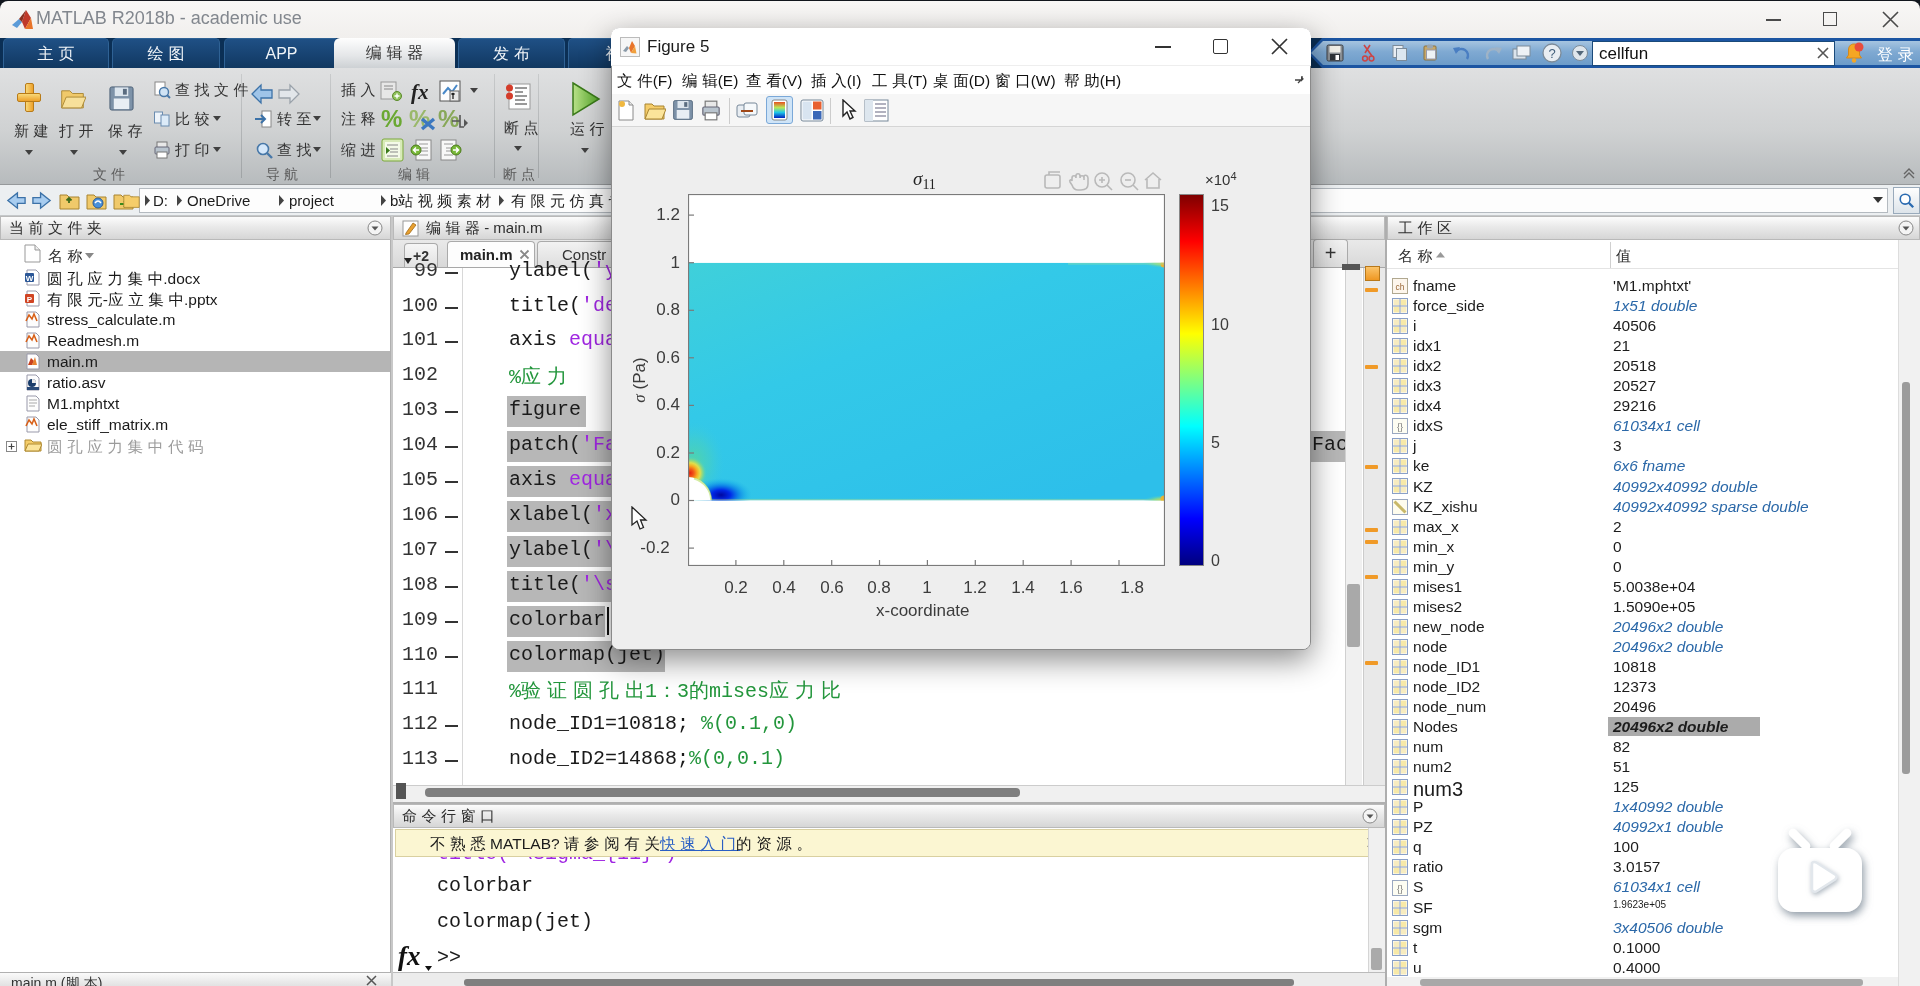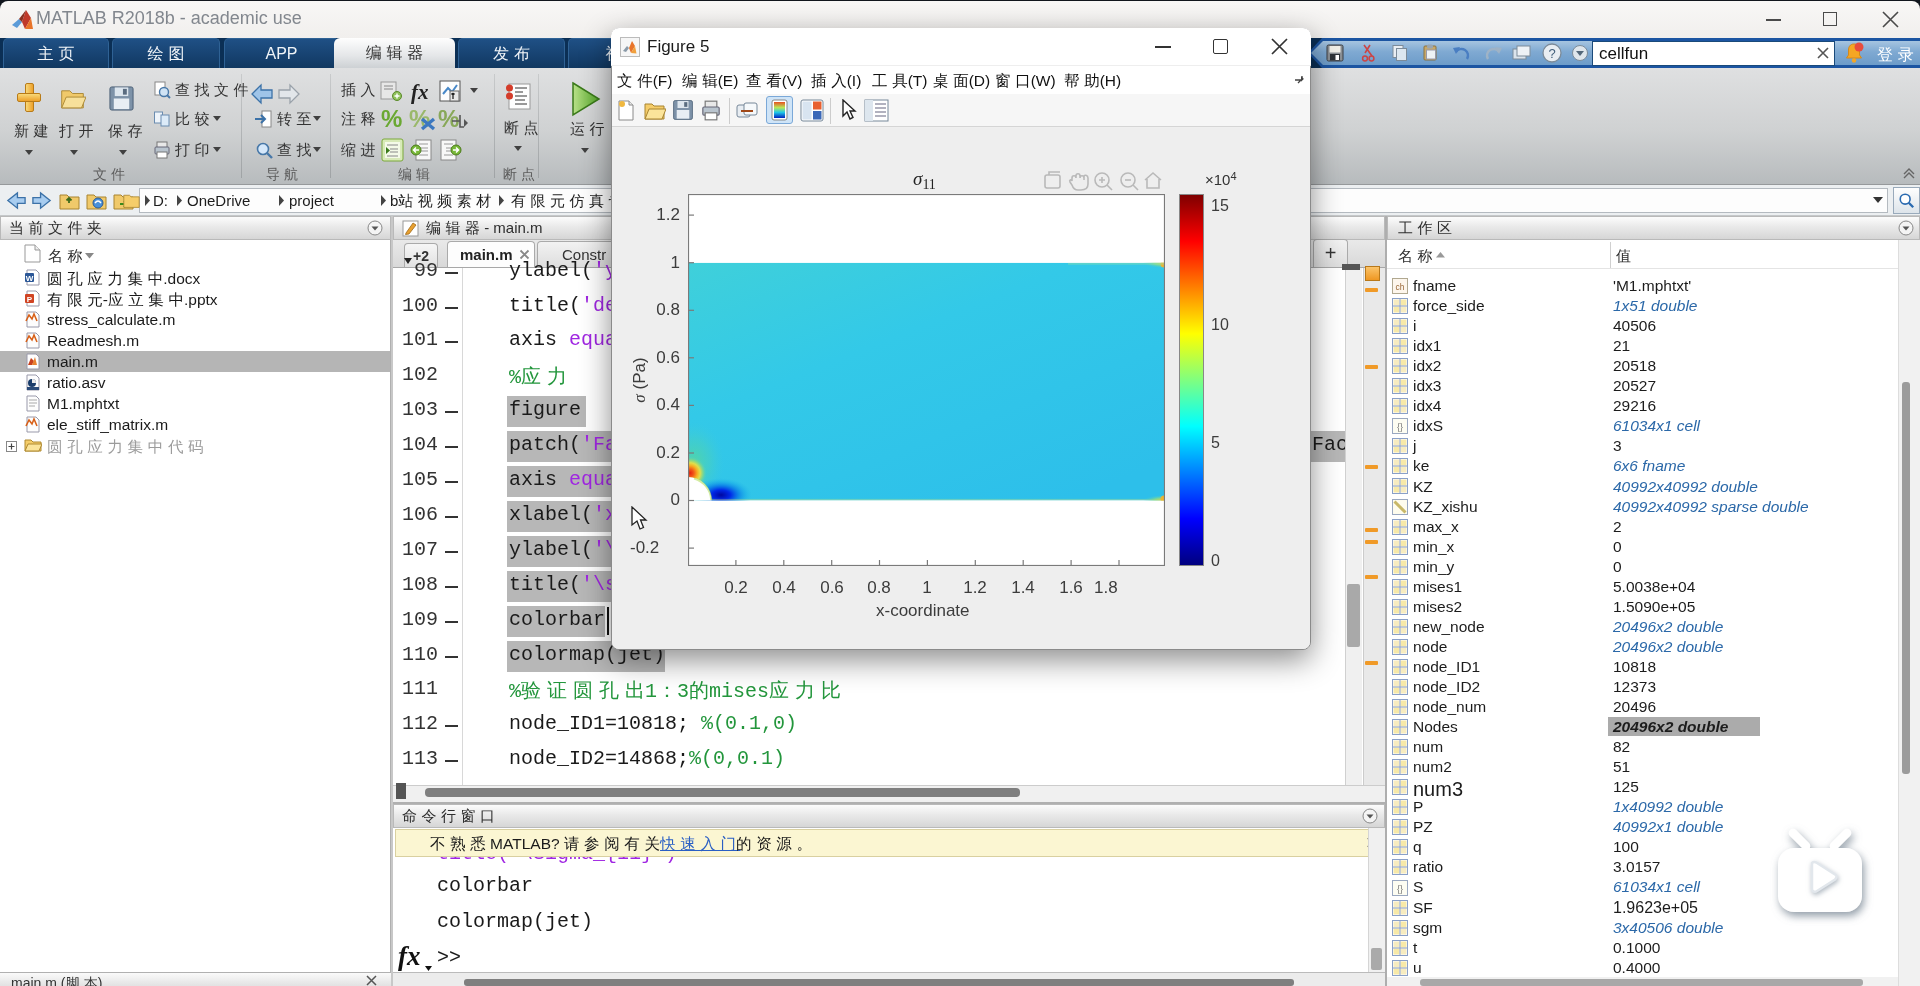--- a/index.html
+++ b/index.html
@@ -854,21 +854,21 @@
     <svg width="16" height="16" viewBox="0 0 16 16">
       <rect x="0.5" y="0.5" width="15" height="15" fill="#fff" stroke="#8aa0c8"></rect>
       <rect x="1.5" y="1.5" width="6" height="6" fill="#f7ecc0"></rect>
       <rect x="8.5" y="1.5" width="6" height="6" fill="#f7e9a8"></rect>
       <rect x="1.5" y="8.5" width="6" height="6" fill="#f7e9a8"></rect>
       <rect x="8.5" y="8.5" width="6" height="6" fill="#f7ecc0"></rect>
       <path d="M8,1 L8,15 M1,8 L15,8" stroke="#8aa0c8"></path>
     </svg>
   </div>
 <div class="a" style="left:1413px;top:899px;font-size:15.5px;color:#1c1c1c">SF</div>
-<div class="a" style="left:1613px;top:899px;font-size:16px;color:#1c1c1c">1.9623e+05</div>
+<div class="a" style="left:1613px;top:899px;font-size:10px;color:#1c1c1c">1.9623e+05</div>
 <div class="a" style="left:1392px;top:920px">
     <svg width="16" height="16" viewBox="0 0 16 16">
       <rect x="0.5" y="0.5" width="15" height="15" fill="#fff" stroke="#8aa0c8"></rect>
       <rect x="1.5" y="1.5" width="6" height="6" fill="#f7ecc0"></rect>
       <rect x="8.5" y="1.5" width="6" height="6" fill="#f7e9a8"></rect>
       <rect x="1.5" y="8.5" width="6" height="6" fill="#f7e9a8"></rect>
       <rect x="8.5" y="8.5" width="6" height="6" fill="#f7ecc0"></rect>
       <path d="M8,1 L8,15 M1,8 L15,8" stroke="#8aa0c8"></path>
     </svg>
   </div>
@@ -1090,30 +1090,30 @@
 </g>
 </svg>
 <div class="a" style="left:1179px;top:194px;width:25px;height:372px;z-index:12;border:1px solid #888;background:linear-gradient(#7f0000 0%,#ff0000 12.5%,#ffff00 37.5%,#00ffff 62.5%,#0000ff 87.5%,#00007f 100%)"></div>
 <div class="a" style="left:630px;top:205px;width:50px;text-align:right;font-size:17px;color:#3c3c3c;z-index:12">1.2</div>
 <div class="a" style="left:630px;top:253px;width:50px;text-align:right;font-size:17px;color:#3c3c3c;z-index:12">1</div>
 <div class="a" style="left:630px;top:300px;width:50px;text-align:right;font-size:17px;color:#3c3c3c;z-index:12">0.8</div>
 <div class="a" style="left:630px;top:348px;width:50px;text-align:right;font-size:17px;color:#3c3c3c;z-index:12">0.6</div>
 <div class="a" style="left:630px;top:395px;width:50px;text-align:right;font-size:17px;color:#3c3c3c;z-index:12">0.4</div>
 <div class="a" style="left:630px;top:443px;width:50px;text-align:right;font-size:17px;color:#3c3c3c;z-index:12">0.2</div>
 <div class="a" style="left:630px;top:490px;width:50px;text-align:right;font-size:17px;color:#3c3c3c;z-index:12">0</div>
-<div class="a" style="left:630px;top:538px;width:50px;text-align:left;font-size:17px;color:#3c3c3c;z-index:12">-0.2</div>
+<div class="a" style="left:630px;top:538px;width:50px;text-align:center;font-size:17px;color:#3c3c3c;z-index:12">-0.2</div>
 <div class="a" style="left:711px;top:578px;width:50px;text-align:center;font-size:17px;color:#3c3c3c;z-index:12">0.2</div>
 <div class="a" style="left:759px;top:578px;width:50px;text-align:center;font-size:17px;color:#3c3c3c;z-index:12">0.4</div>
 <div class="a" style="left:807px;top:578px;width:50px;text-align:center;font-size:17px;color:#3c3c3c;z-index:12">0.6</div>
 <div class="a" style="left:854px;top:578px;width:50px;text-align:center;font-size:17px;color:#3c3c3c;z-index:12">0.8</div>
 <div class="a" style="left:902px;top:578px;width:50px;text-align:center;font-size:17px;color:#3c3c3c;z-index:12">1</div>
 <div class="a" style="left:950px;top:578px;width:50px;text-align:center;font-size:17px;color:#3c3c3c;z-index:12">1.2</div>
 <div class="a" style="left:998px;top:578px;width:50px;text-align:center;font-size:17px;color:#3c3c3c;z-index:12">1.4</div>
 <div class="a" style="left:1046px;top:578px;width:50px;text-align:center;font-size:17px;color:#3c3c3c;z-index:12">1.6</div>
-<div class="a" style="left:1094px;top:578px;width:50px;text-align:left;font-size:17px;color:#3c3c3c;z-index:12">1.8</div>
+<div class="a" style="left:1094px;top:578px;width:50px;text-align:right;font-size:17px;color:#3c3c3c;z-index:12">1.8</div>
 <div class="a" style="left:1211px;top:197px;font-size:16px;color:#3c3c3c;z-index:12">15</div>
 <div class="a" style="left:1211px;top:316px;font-size:16px;color:#3c3c3c;z-index:12">10</div>
 <div class="a" style="left:1211px;top:434px;font-size:16px;color:#3c3c3c;z-index:12">5</div>
 <div class="a" style="left:1211px;top:552px;font-size:16px;color:#3c3c3c;z-index:12">0</div>
 <div class="a" style="left:600px;top:340px;width:80px;height:80px;font-size:17px;color:#3c3c3c;z-index:12;transform:rotate(-90deg);font-family:'Liberation Serif',serif;white-space:nowrap;text-align:center;line-height:80px"><i>σ</i><span style="font-family:'Liberation Sans',sans-serif"> (Pa)</span></div>
 <div class="a" style="left:876px;top:601px;font-size:17px;color:#3c3c3c;z-index:12">x-coordinate</div>
 <svg class="a" style="left:629px;top:506px;z-index:13" width="20" height="26" viewBox="0 0 20 26">
     <path d="M3,1 L3,19 L8,15 L11,23 L14.5,21.5 L11.5,14 L17,14 Z" fill="#fff" stroke="#222" stroke-width="1.3"></path>
   </svg>
 

